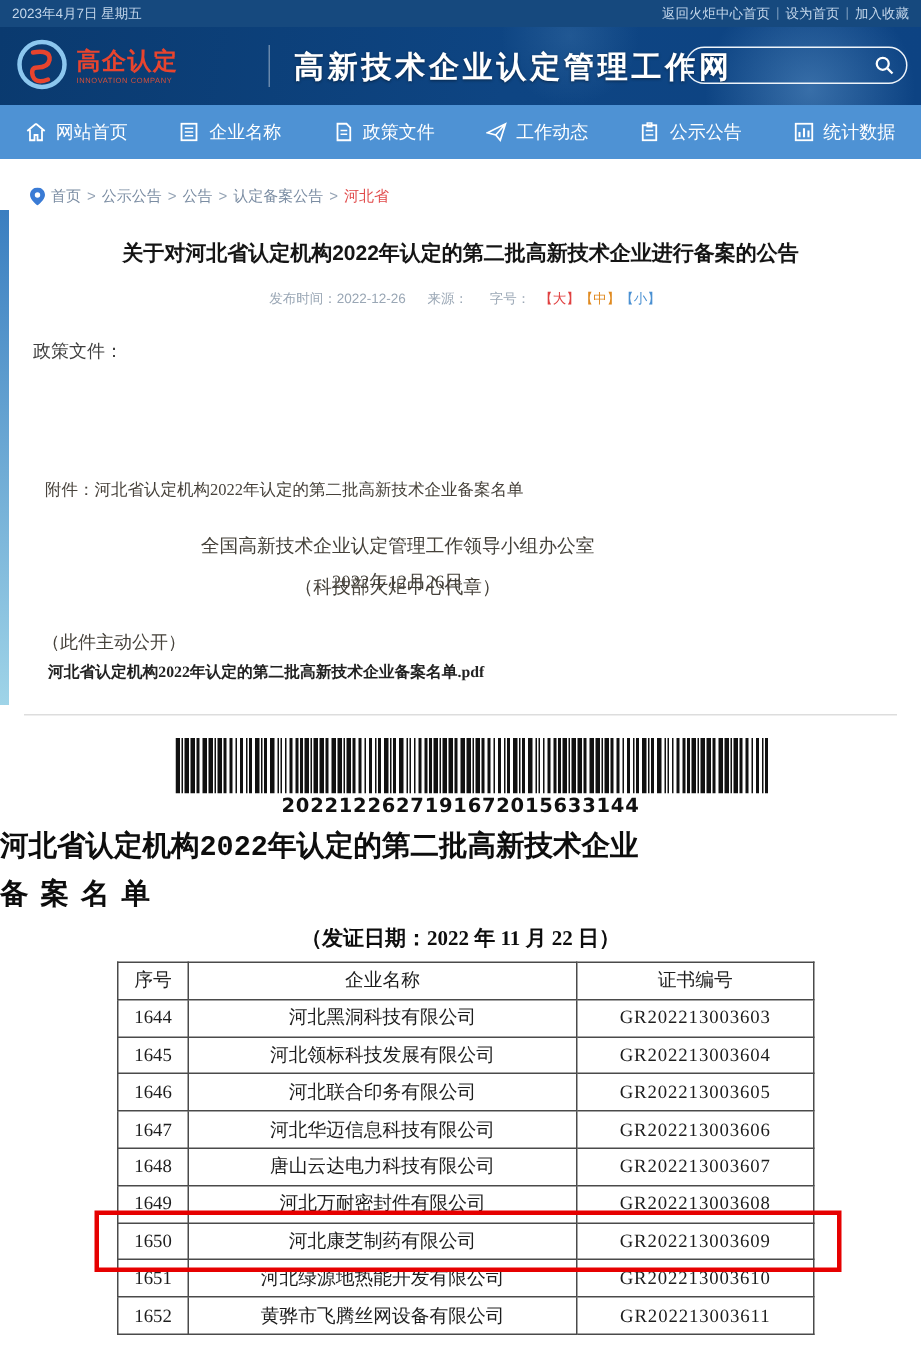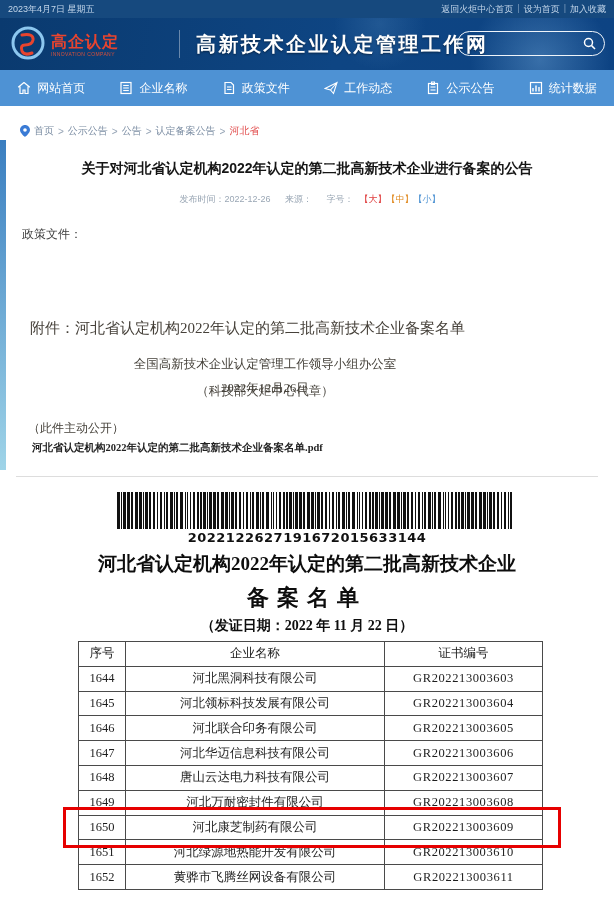--- a/index.html
+++ b/index.html
@@ -78,21 +78,21 @@
   .size-0{color:#e04040;} .size-1{color:#e08a20;} .size-2{color:#4a90d2;}
   .article-body{
     position:absolute;top:221px;left:22px;right:20px;
     font-family:"Liberation Serif",serif;font-size:12px;color:#3f3f3f;
     line-height:27px;text-align:justify;
   }
   .article-body p{margin:0;}
   .article-body .para{text-indent:2em;}
   .attachment{
     position:absolute;top:319px;left:30px;font-family:"Liberation Serif",serif;
-    font-size:15px;color:#46413a;cursor:pointer;
+    font-size:11px;color:#46413a;cursor:pointer;
   }
   .sig{
     position:absolute;left:0;width:530px;text-align:center;
     font-family:"Liberation Serif",serif;font-size:12.5px;color:#45413a;
   }
   .sig1{top:356px;} .sig2{top:383px;} .sig3{top:380px;}
   .disclosure{
     position:absolute;top:420px;left:28px;font-family:"Liberation Serif",serif;
     font-size:12px;color:#45413a;
   }
@@ -106,25 +106,25 @@
     position:absolute;top:492px;left:117px;width:400px;height:37px;
     display:flex;align-items:stretch;overflow:hidden;
   }
   .bar{background:#111;flex:0 0 auto;}
   .barcode-num{
     position:absolute;top:530px;left:0;right:0;text-align:center;
     font-family:"DejaVu Sans",sans-serif;font-size:13px;font-weight:bold;
     letter-spacing:.5px;color:#111;
   }
   .doc-title{
-    position:absolute;left:0;right:0;text-align:center;
-    font-family:Liberation Serif, serif;font-weight:bold;color:#0d0d0d;
+    position:absolute;left:0;right:0;
+    font-family:Liberation Mono, monospace;font-weight:bold;color:#0d0d0d;
   }
   .doc-title1{top:551px;font-size:19px;}
-  .doc-title2{top:583px;font-size:22px;letter-spacing:8px;}
+  .doc-title2{top:583px;font-size:19px;letter-spacing:8px;}
   .doc-date{
     position:absolute;top:617px;left:0;right:0;text-align:center;
     font-family:"Liberation Serif",serif;font-size:14px;font-weight:bold;color:#0d0d0d;
   }
   table.doc-table{
     position:absolute;top:641px;left:78px;border-collapse:collapse;
     font-family:"Liberation Serif",serif;font-size:12.5px;color:#1d1d1d;
     table-layout:fixed;
   }
   .doc-table th,.doc-table td{

